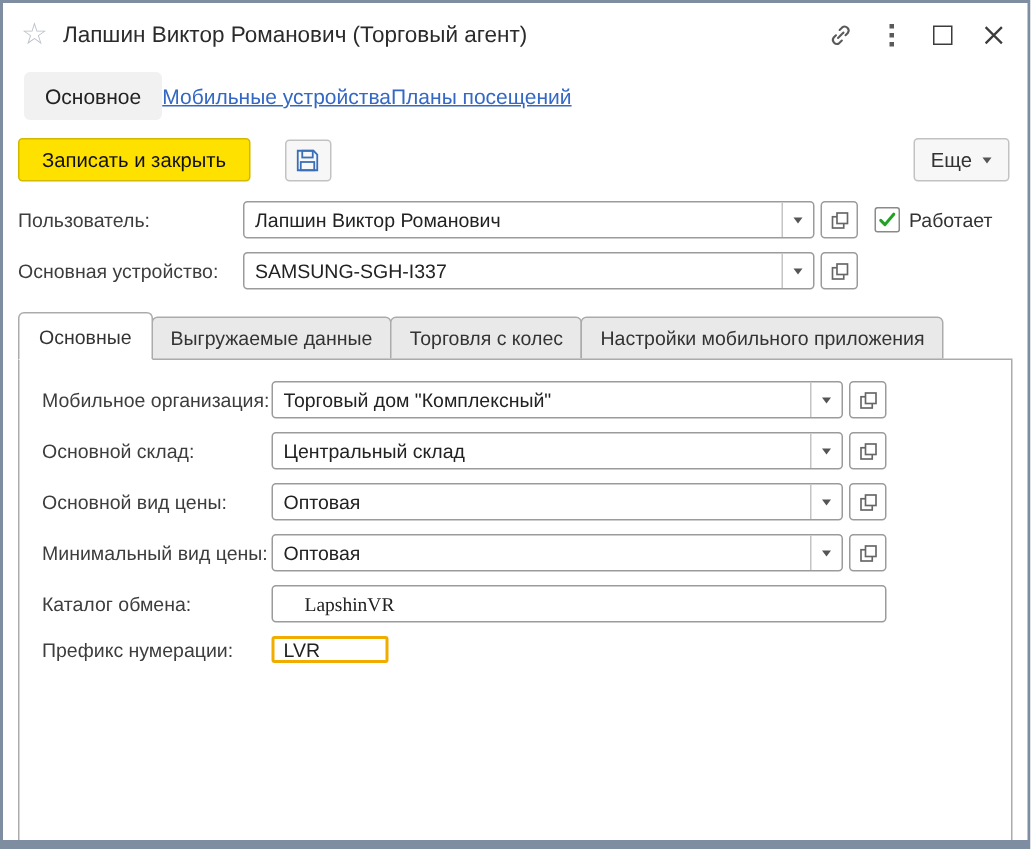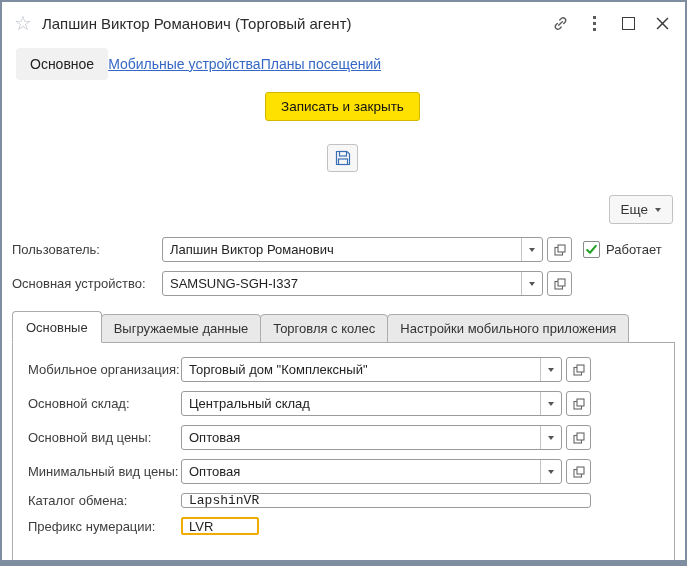--- a/index.html
+++ b/index.html
@@ -17,21 +17,21 @@
   .kebab{display:flex;flex-direction:column;gap:3px;}
   .kebab i{width:3px;height:3px;background:#5a5a5a;display:block;}
   .sq{width:11px;height:11px;border:1.5px solid #3c3c3c;display:block;}
 
   
   .navbar{display:flex;align-items:center;padding:4px 14px 6px 14px;height:36px;}
   .nav-pill{background:#F1F1F1;border-radius:4px;padding:8px 14px;font-size:14px;color:#222;cursor:default;}
   .nav-link{font-size:14px;color:var(--link,#3568C4);text-decoration:underline;cursor:pointer;}
 
   
-  .cmdbar{display:flex;align-items:center;gap:23px;padding:4px 12px 9px 10px;flex-direction:column;}
+  .cmdbar{display:flex;align-items:center;gap:23px;padding:4px 12px 9px 10px;}
   .btn-primary{background:var(--accent,#FFE100);border:1px solid var(--accent-border,#D3B800);
     border-radius:3px;padding:6px 15px;font-size:13.5px;color:#111;cursor:pointer;
     font-family:"Liberation Sans",sans-serif;}
   .icon-btn{width:31px;height:28px;border:1px solid #C2C2C2;background:#F7F7F7;border-radius:3px;
     display:flex;align-items:center;justify-content:center;cursor:pointer;padding:0;}
   .btn-more{margin-left:auto;border:1px solid #C2C2C2;background:#F7F7F7;border-radius:3px;
     padding:6px 11px;font-size:13.5px;color:#333;cursor:pointer;display:flex;align-items:center;gap:7px;
     font-family:"Liberation Sans",sans-serif;}
   .dd-arrow{width:0;height:0;border-left:3.5px solid transparent;border-right:3.5px solid transparent;
     border-top:4.5px solid #555;display:inline-block;}
@@ -57,22 +57,22 @@
   .tabstrip{display:flex;align-items:flex-end;padding:6px 10px 0 10px;position:relative;}
   .tab{font-size:13px;color:#333;padding:6px 12px;background:#E9E9E9;border:1px solid #ABABAB;
     border-radius:4px 4px 0 0;margin-right:-1px;cursor:pointer;position:relative;white-space:nowrap;}
   .tab.active{background:#fff;padding:8px 13px 7px 13px;border-bottom:1px solid #fff;z-index:3;cursor:default;}
 
   
   .panel{margin:-1px 10px 0 10px;border:1px solid #ABABAB;background:#fff;height:329px;
     box-sizing:border-box;padding:14px 0 0 15px;position:relative;z-index:1;}
   .prow{display:flex;align-items:center;margin-bottom:9px;}
   .plabel{width:153px;font-size:13px;color:#3d3d3d;flex:0 0 auto;}
-  .input-wide{width:410px;height:15px;box-sizing:border-box;border:1px solid #9B9B9B;border-radius:3px;
-    padding:0 7px;font-size:13px;font-family:Liberation Mono, monospace;color:#222;outline:none;}
+  .input-wide{width:410px;height:25px;box-sizing:border-box;border:1px solid #9B9B9B;border-radius:3px;
+    padding:0 21px;font-size:13px;font-family:Liberation Serif, serif;color:#222;outline:none;}
   .input-prefix{width:78px;height:18px;box-sizing:border-box;border:2px solid var(--focus,#F0AD00);
     border-radius:2px;padding:0 6px;font-size:13px;font-family:"Liberation Sans",sans-serif;color:#222;outline:none;}
 
   svg{display:block;}
 </style>
 </head>
 <body>
 
 <div class="window">
 

